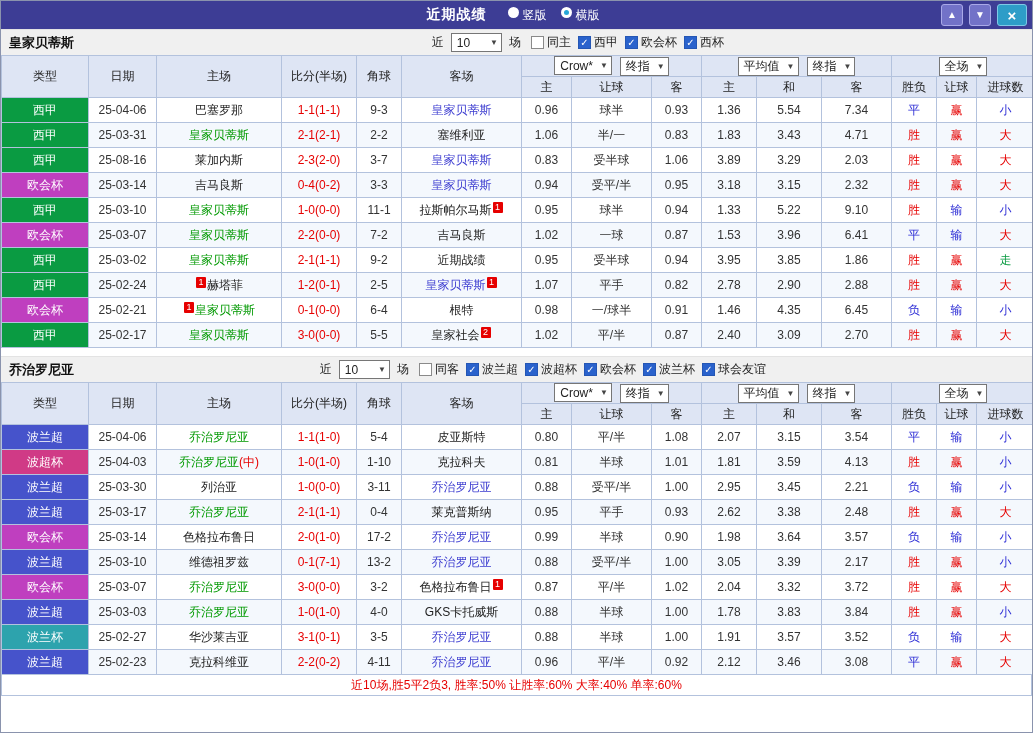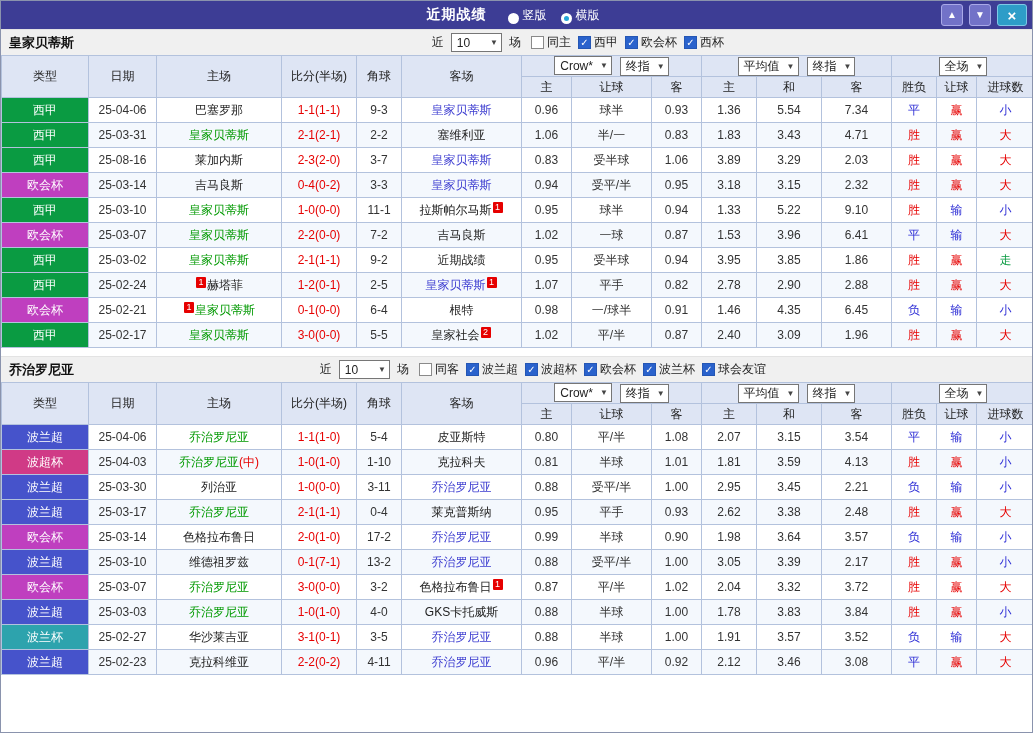--- a/index.html
+++ b/index.html
@@ -2,21 +2,21 @@
 <html style="--titlebar-bg: #3d3d95; --header-bg: #dee5f4; --border: #b3c2dd; --row-alt: #f4f8fd; --toolbar-bg: #f0f0f0; --score: #e60000; --card: #e60000; --summary: #e60000; --navbtn: #7272c8; --closebtn: #2e9dc8;"><head>
 <meta charset="utf-8">
 <style>
   *{margin:0;padding:0;box-sizing:border-box;}
   body{width:1033px;font-family:"Liberation Sans","DejaVu Sans",sans-serif;font-size:12px;color:#222;background:#fff;}
   .window{width:1033px;height:733px;border:1px solid #8a93ad;overflow:hidden;background:#fff;}
 
   
   .titlebar{height:28px;background:var(--titlebar-bg,#3d3d95);position:relative;display:flex;align-items:center;justify-content:center;color:#fff;}
   .title{font-weight:bold;font-size:14px;letter-spacing:1px;margin-right:14px;}
-  .radio-opt{display:inline-flex;align-items:flex-end;gap:4px;margin:0 7px;cursor:pointer;font-size:12px;color:#fff;}
+  .radio-opt{display:inline-flex;align-items:flex-start;gap:4px;margin:0 7px;cursor:pointer;font-size:12px;color:#fff;}
   .radio{width:11px;height:11px;border-radius:50%;background:#fff;position:relative;display:inline-block;}
   .radio.sel::after{content:"";position:absolute;left:3px;top:3px;width:5px;height:5px;border-radius:50%;background:#27a7d8;}
   .win-buttons{position:absolute;right:5px;top:3px;display:flex;align-items:center;}
   .wbtn{width:22px;height:22px;margin-left:6px;border:1px solid #a9a9e8;border-radius:3px;background:var(--navbtn,#7272c8);color:#fff;font-size:10px;line-height:1;text-align:center;cursor:pointer;padding:0;}
   .wbtn.close{width:30px;background:var(--closebtn,#2e9dc8);border-color:#7fc9e6;font-size:15px;font-weight:bold;}
 
   
   .toolbar{height:26px;background:var(--toolbar-bg,#f0f0f0);display:flex;align-items:center;padding:0 8px;border-top:1px solid #e3e3e3;}
   .team-name{font-weight:bold;font-size:13px;color:#111;}
   .filters{display:flex;align-items:center;margin-left:auto;}
@@ -314,21 +314,21 @@
             <td class="date">25-02-17</td>
             <td class="team"><span style="color: rgb(0, 153, 0);">皇家贝蒂斯</span></td>
             <td class="score">3-0(0-0)</td>
             <td class="corner">5-5</td>
             <td class="team"><span>皇家社会</span><span class="card">2</span></td>
             <td class="odds">1.02</td>
             <td class="odds">平/半</td>
             <td class="odds">0.87</td>
             <td class="odds">2.40</td>
             <td class="odds">3.09</td>
-            <td class="odds">1.96</td>
+            <td class="odds">2.70</td>
             <td class="result" style="color: rgb(230, 0, 0);">胜</td>
             <td class="result" style="color: rgb(230, 0, 0);">赢</td>
             <td class="result" style="color: rgb(230, 0, 0);">大</td>
           </tr>
         </tbody>
     </table>
   </section>
 
   <div class="gap"></div>
 
@@ -591,15 +591,16 @@
             <td class="odds">0.92</td>
             <td class="odds">2.12</td>
             <td class="odds">3.46</td>
             <td class="odds">3.08</td>
             <td class="result" style="color: rgb(43, 43, 213);">平</td>
             <td class="result" style="color: rgb(230, 0, 0);">赢</td>
             <td class="result" style="color: rgb(230, 0, 0);">大</td>
           </tr>
         </tbody>
     </table>
+    <div class="summary">近10场,胜5平2负3, 胜率:50% 让胜率:60% 大率:40% 单率:60%</div>
   </section>
 
 </div>
 
 </body></html>

